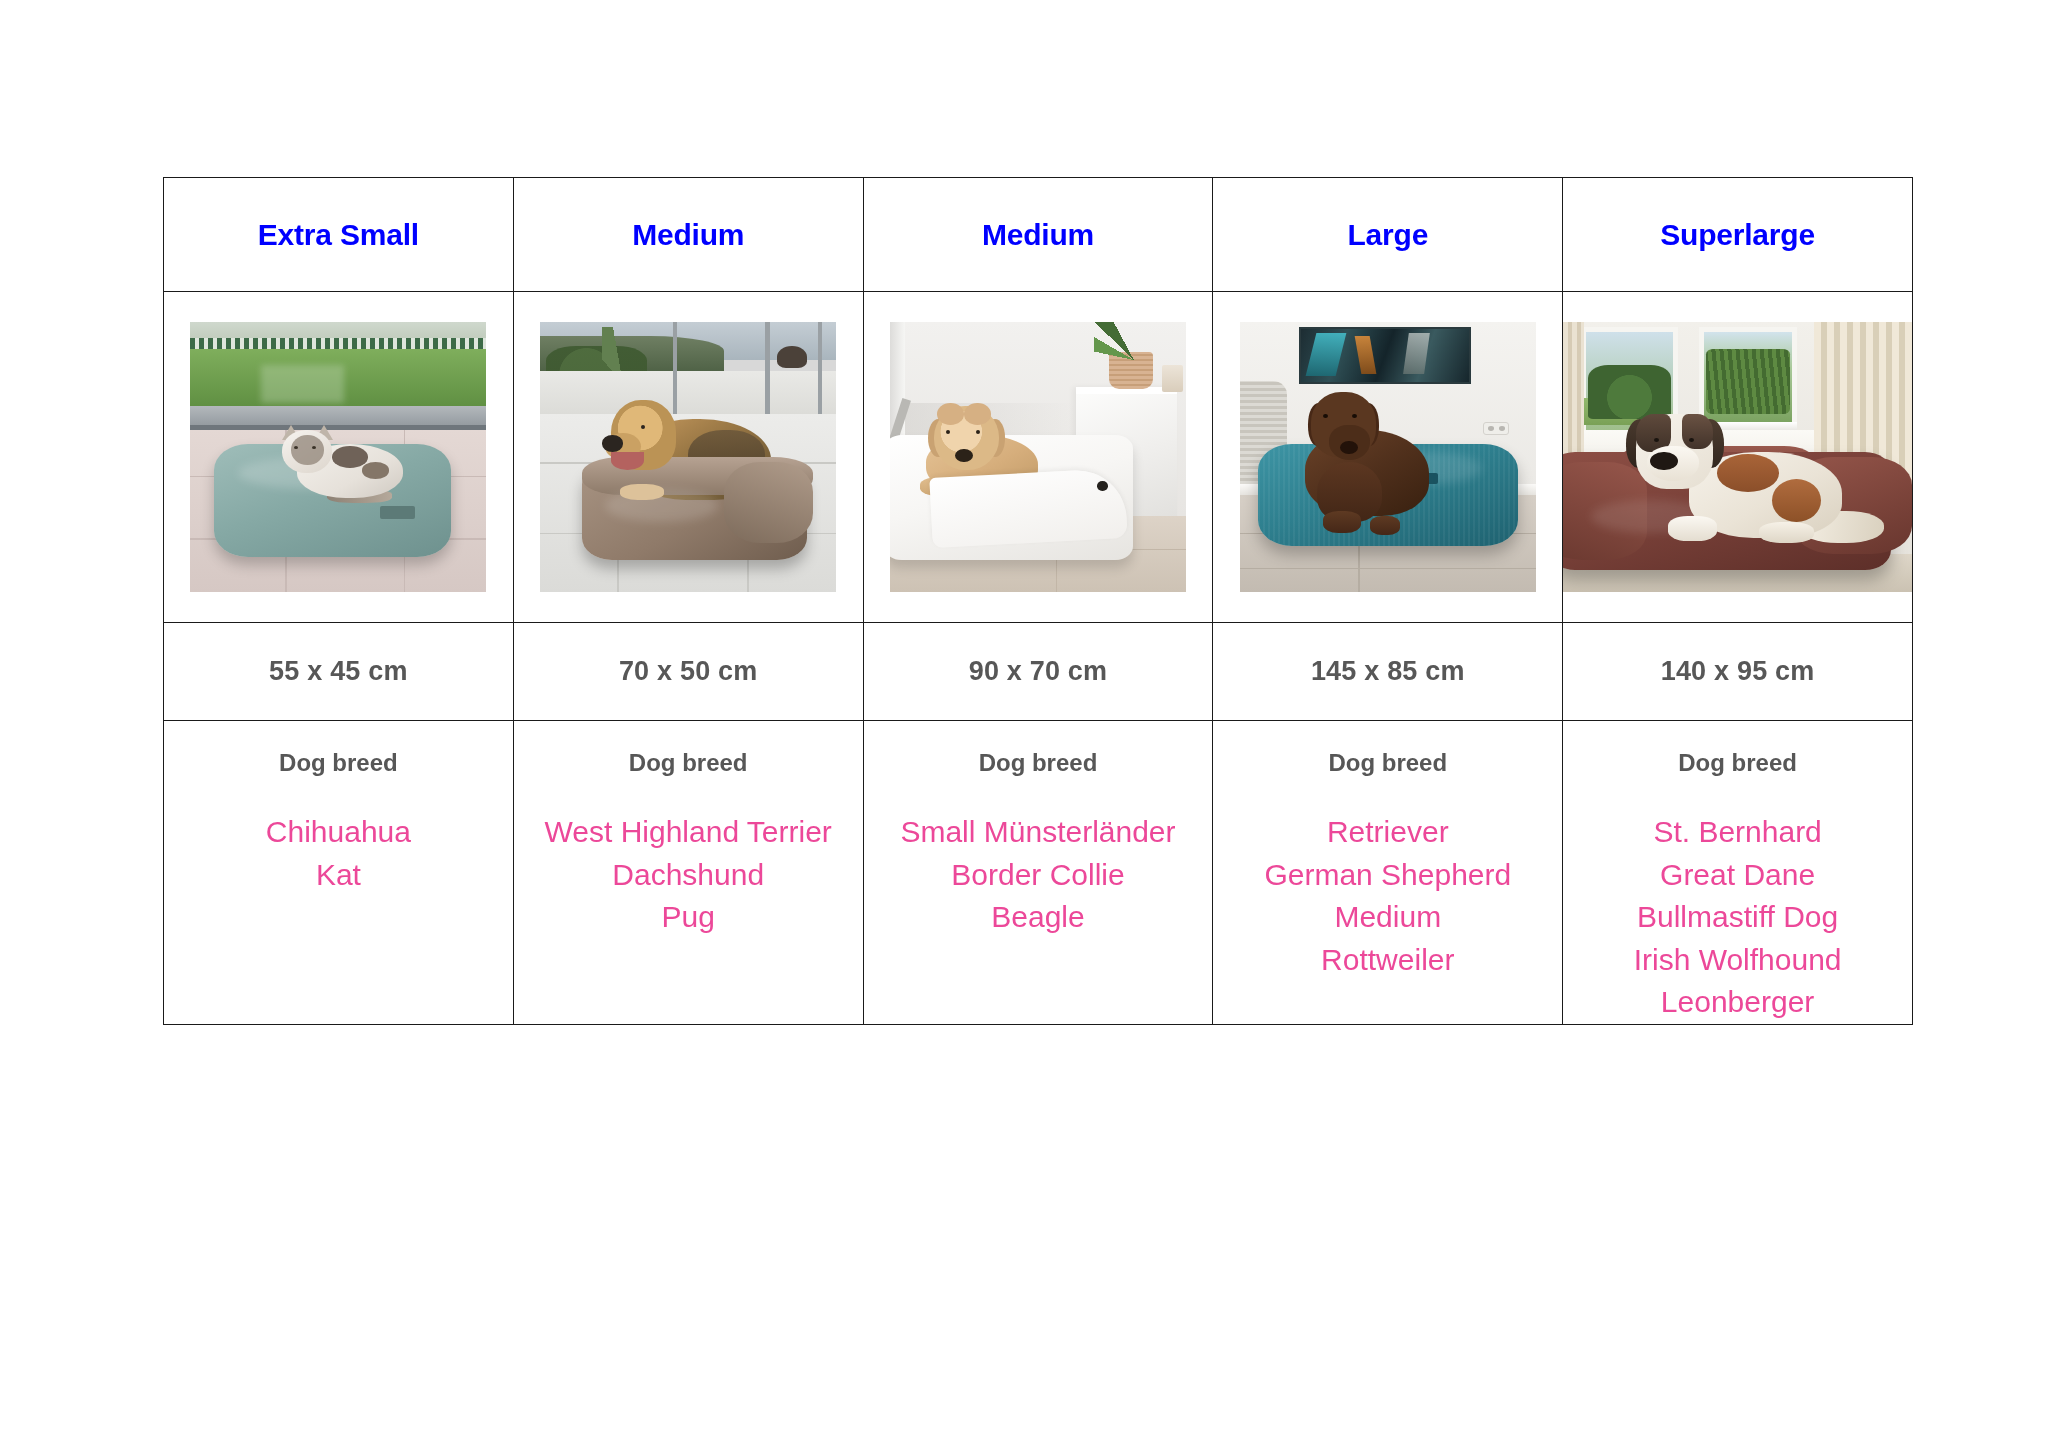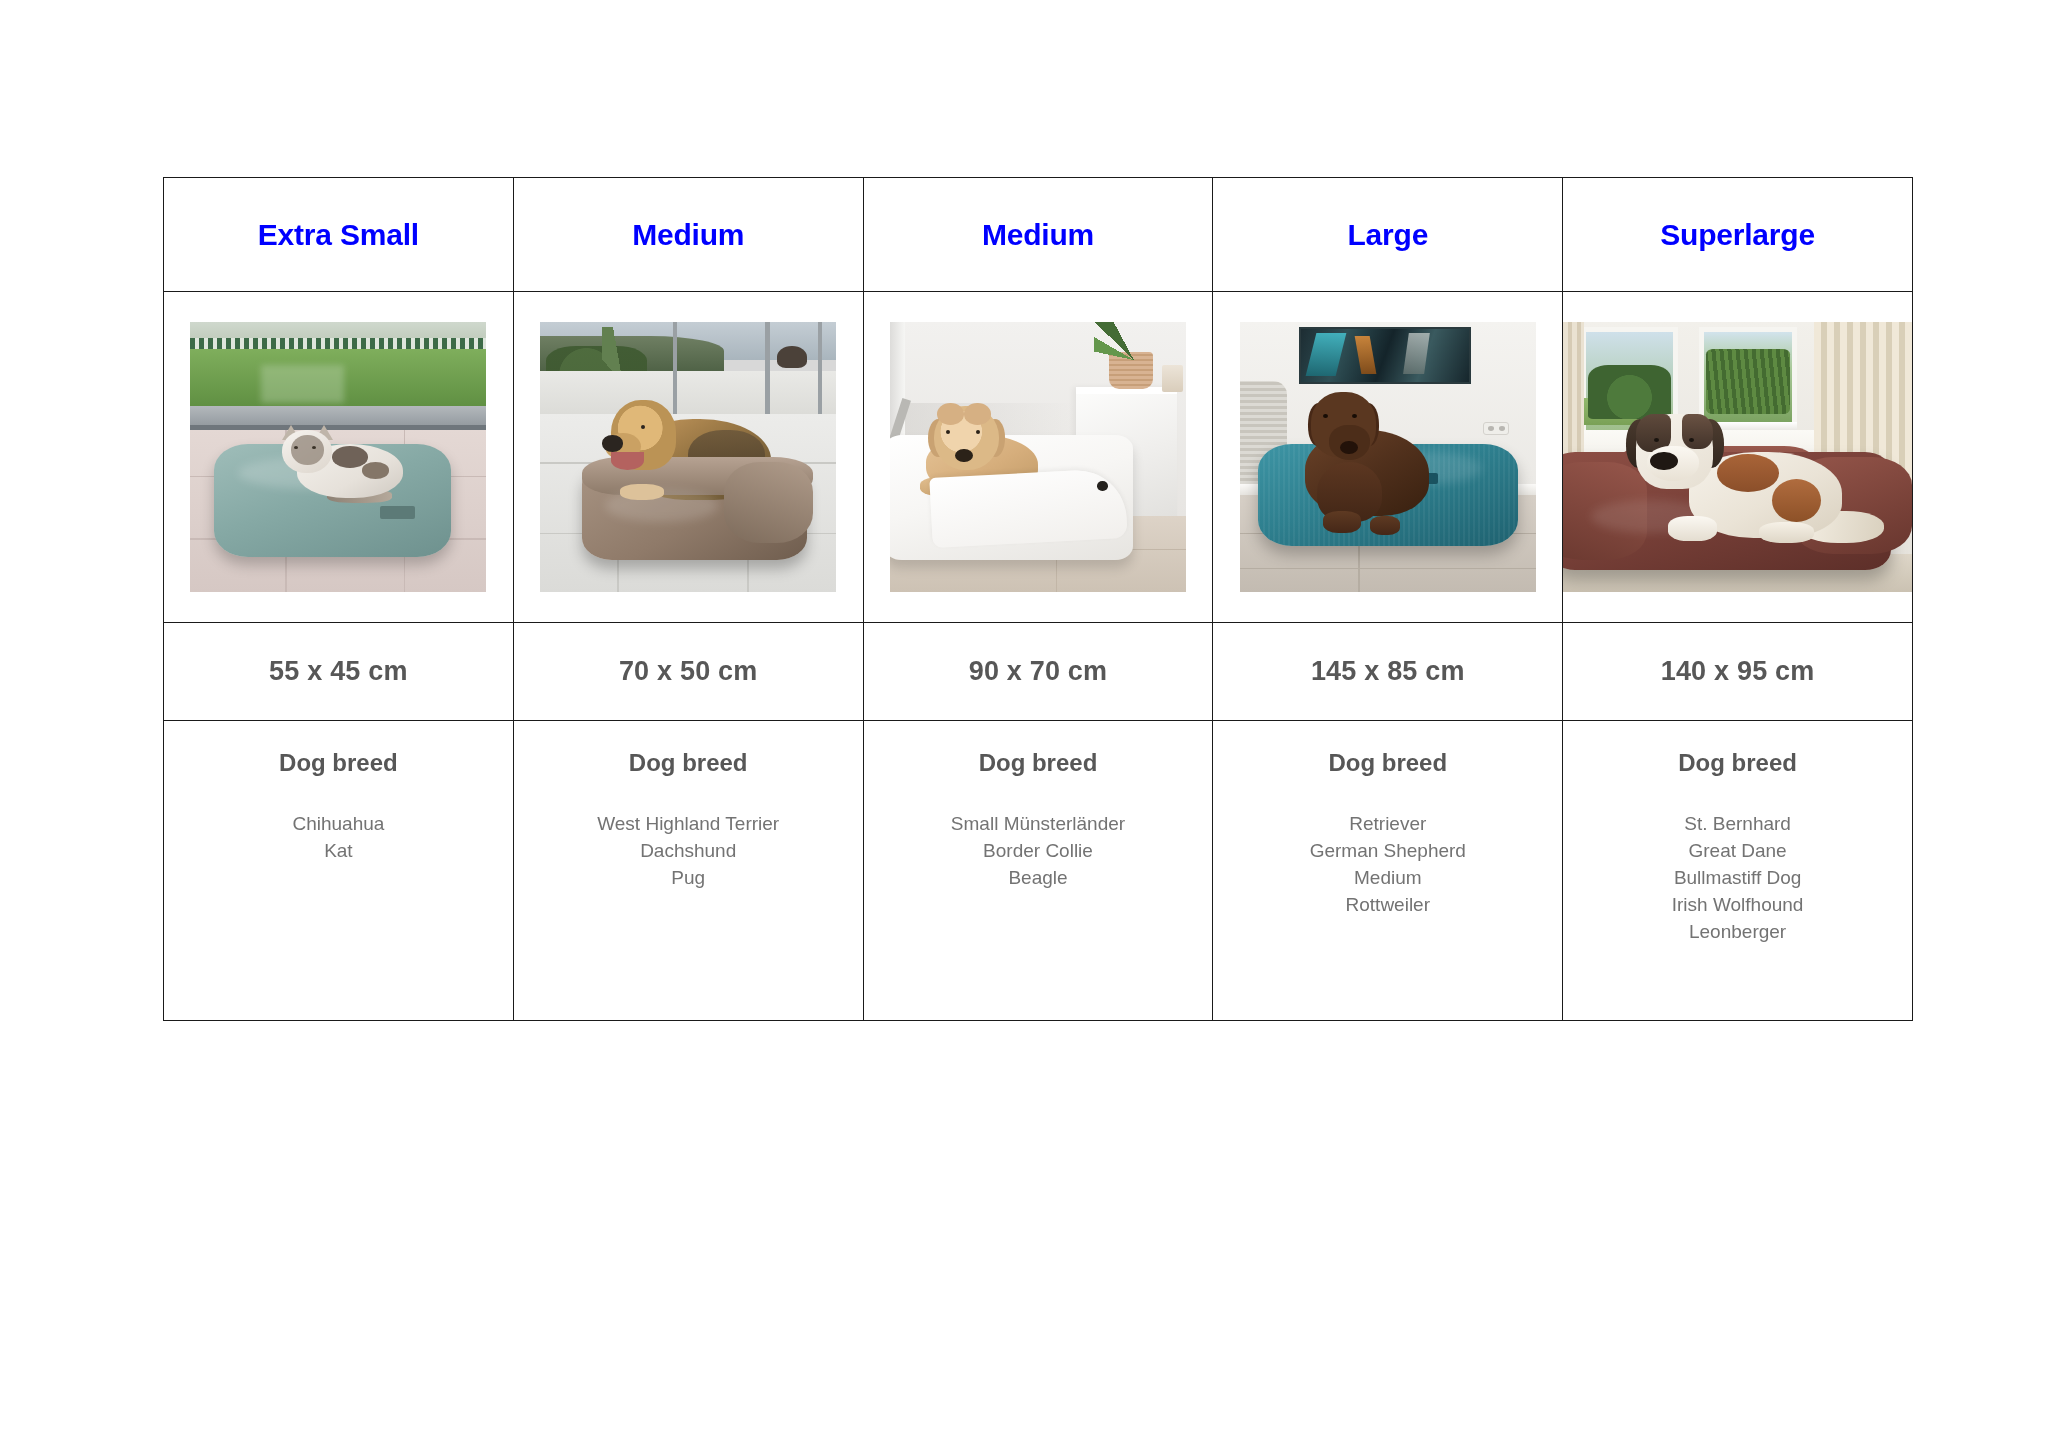--- a/index.html
+++ b/index.html
@@ -95,22 +95,22 @@
   .breed-block {
     padding-top: 28px;
   }
   .breed-title {
     color: #575757;
     font-size: 24px;
     font-weight: bold;
     margin-bottom: 34px;
   }
   .breed-list {
-    color: #737373;
-    font-size: 19px;
+    color: #ec4899;
+    font-size: 30px;
     line-height: 1.42;
   }
   .breed-list div { white-space: nowrap; }
 
   
 
   .layer { position: absolute; }
 
   
   .xs-sky      { left:0; top:0; width:100%; height:10%;

